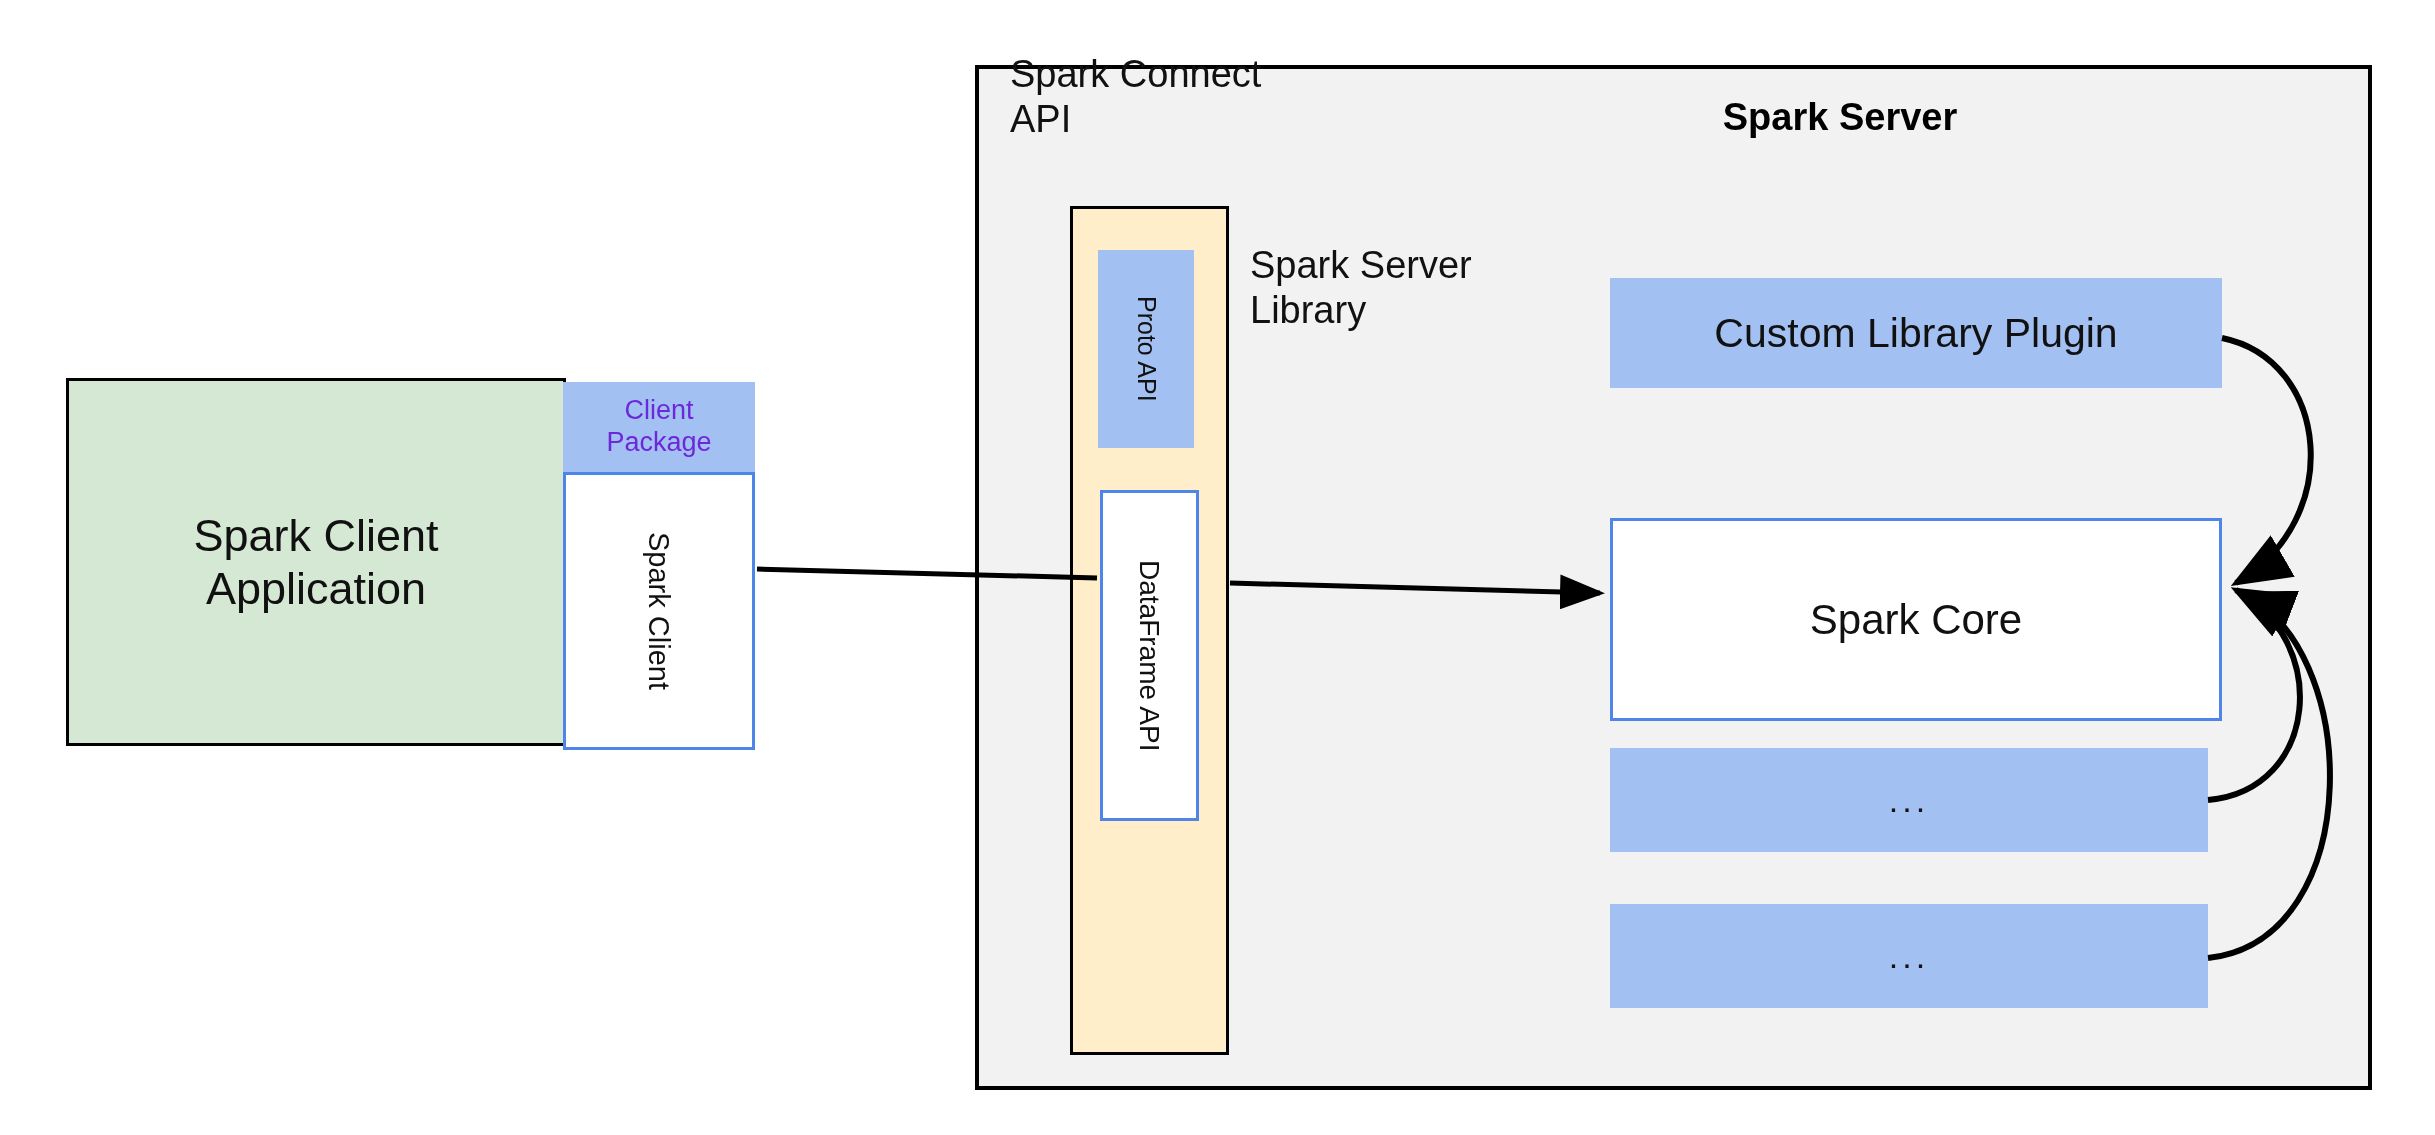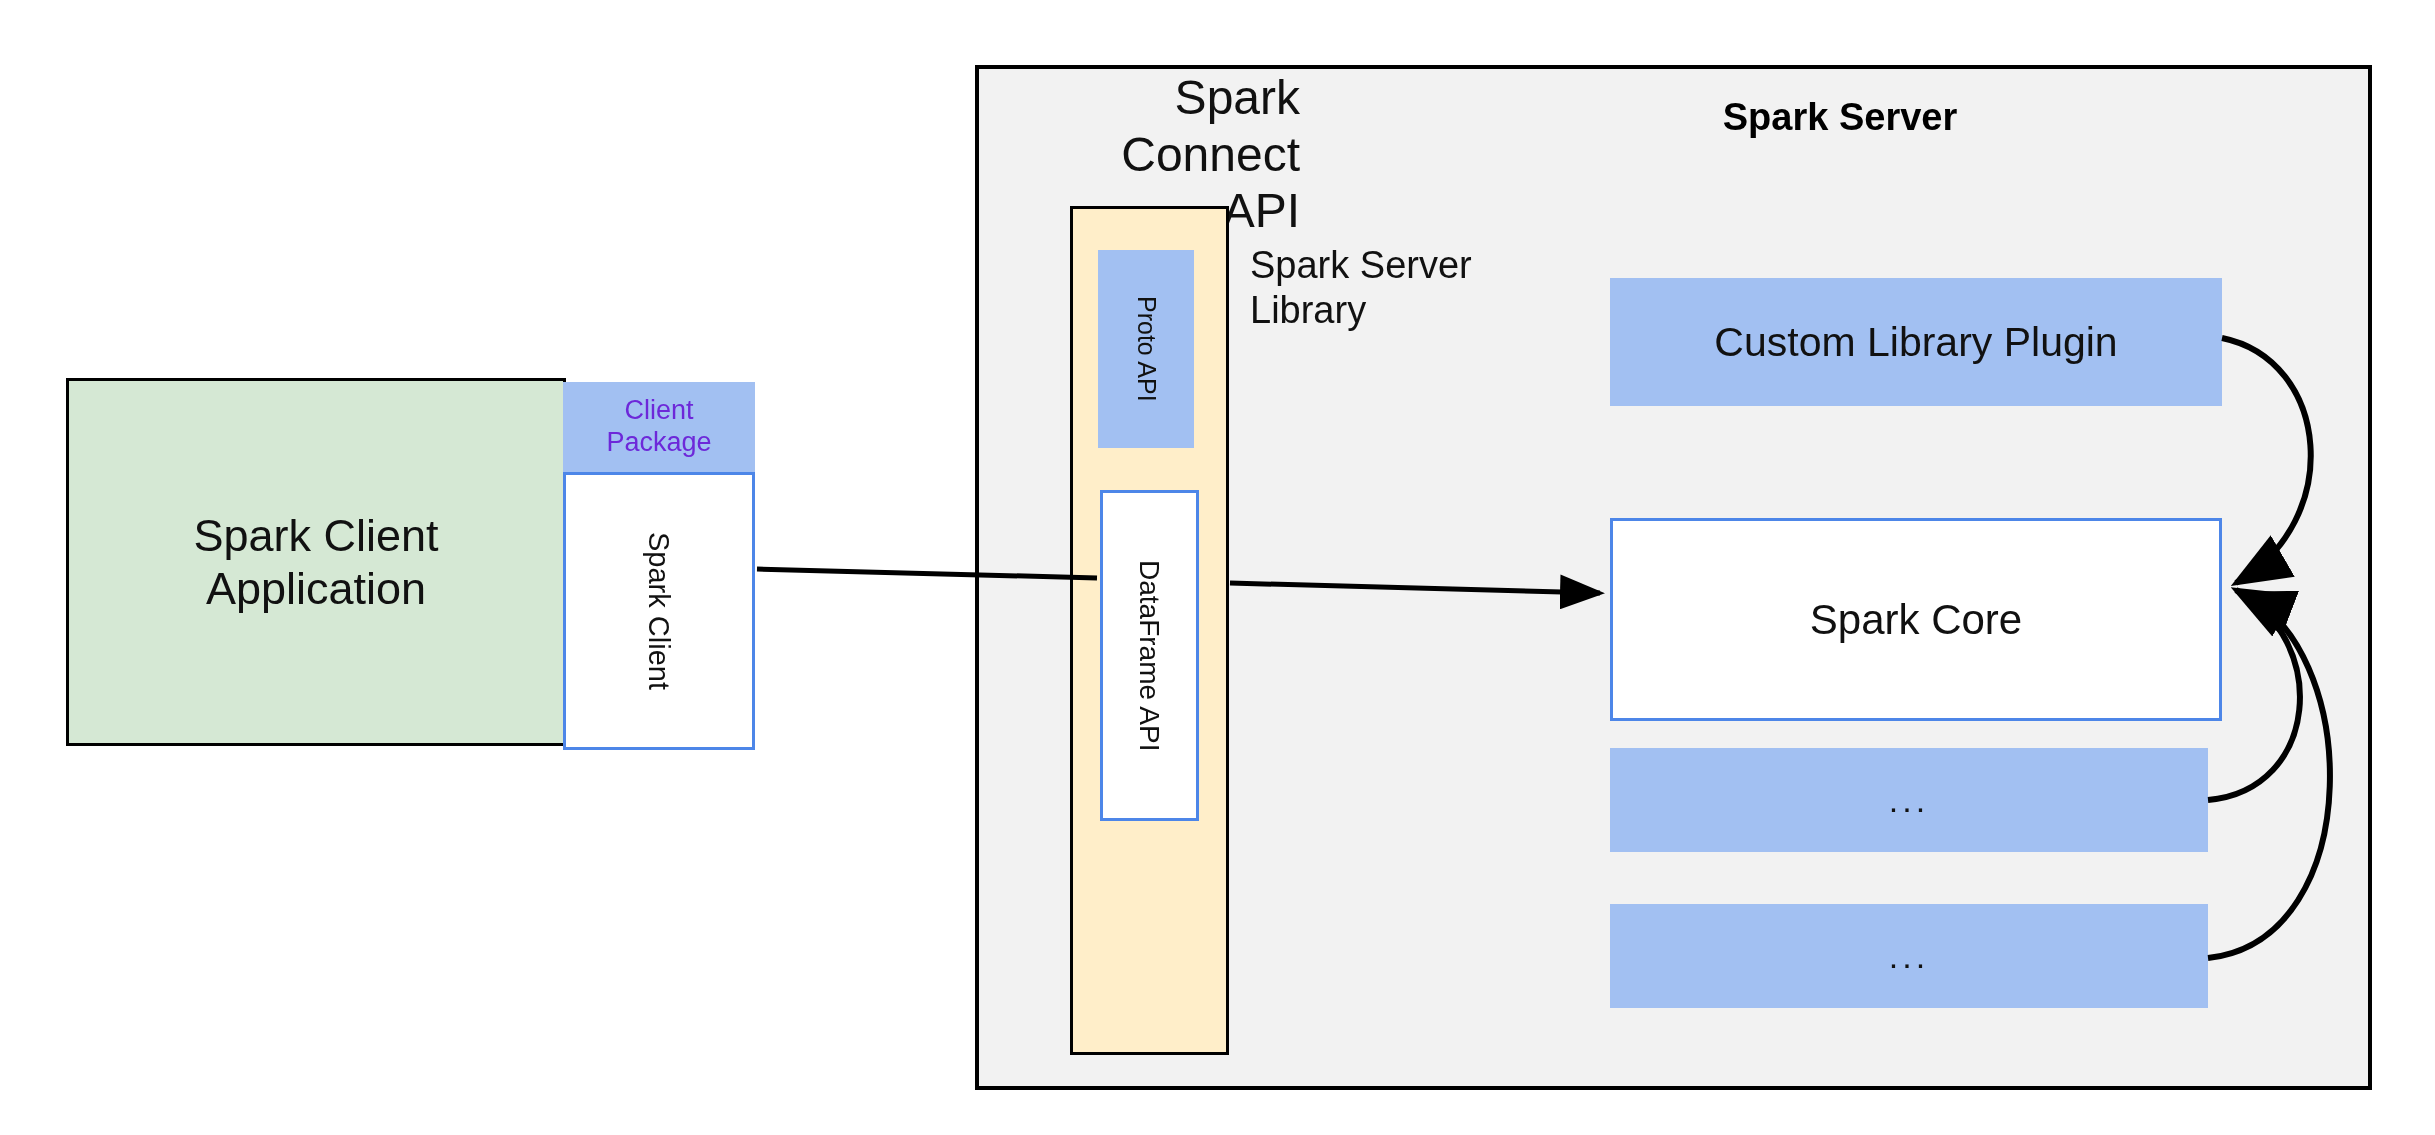--- a/index.html
+++ b/index.html
@@ -71,25 +71,25 @@
     top: 65px;
     width: 1397px;
     height: 1025px;
     background: #f2f2f2;
     border: 4px solid #000000;
     display: block;
   }
   #spark-connect-label {
     position: absolute;
     left: 1010px;
-    top: 70px;
+    top: 52px;
     width: 290px;
-    font-size: 48px;
+    font-size: 38px;
     line-height: 1.18;
-    text-align: right;
+    text-align: left;
     color: #111111;
   }
   #spark-server-label {
     position: absolute;
     left: 1705px;
     top: 96px;
     width: 270px;
     font-size: 38px;
     font-weight: bold;
     text-align: center;
@@ -134,21 +134,21 @@
     background: #ffffff;
     border: 3px solid #4d86e8;
     font-size: 28px;
     color: #111111;
   }
   
   #custom-plugin {
     left: 1610px;
     top: 278px;
     width: 612px;
-    height: 128px;
+    height: 110px;
     background: #a2c0f2;
     font-size: 41px;
     color: #111111;
   }
   #spark-core {
     left: 1610px;
     top: 482px;
     width: 612px;
     height: 203px;
     background: #ffffff;

